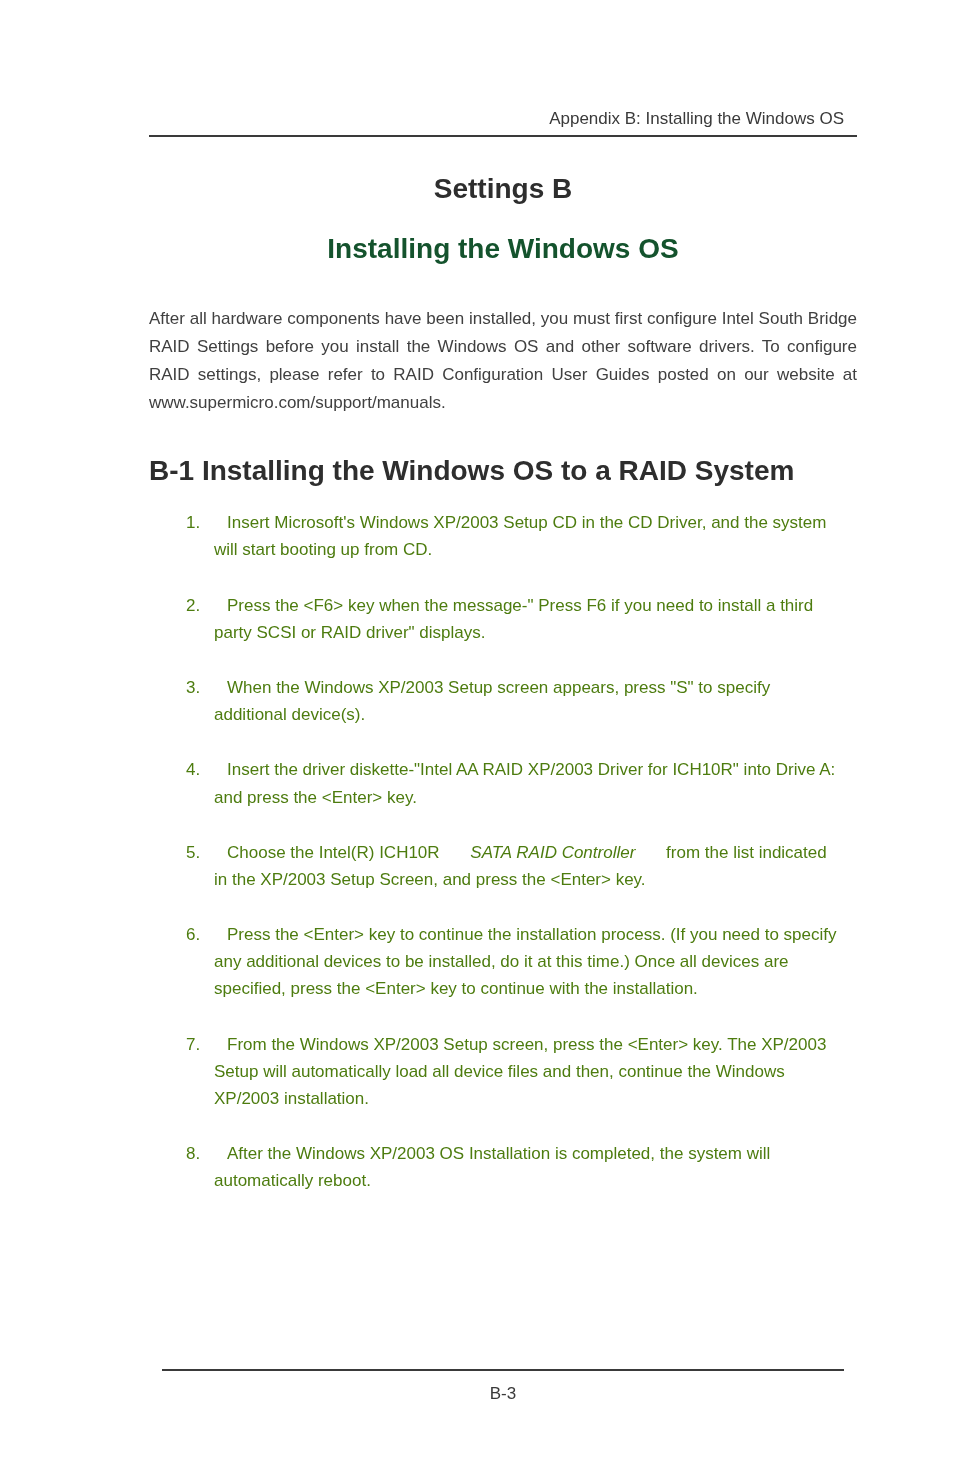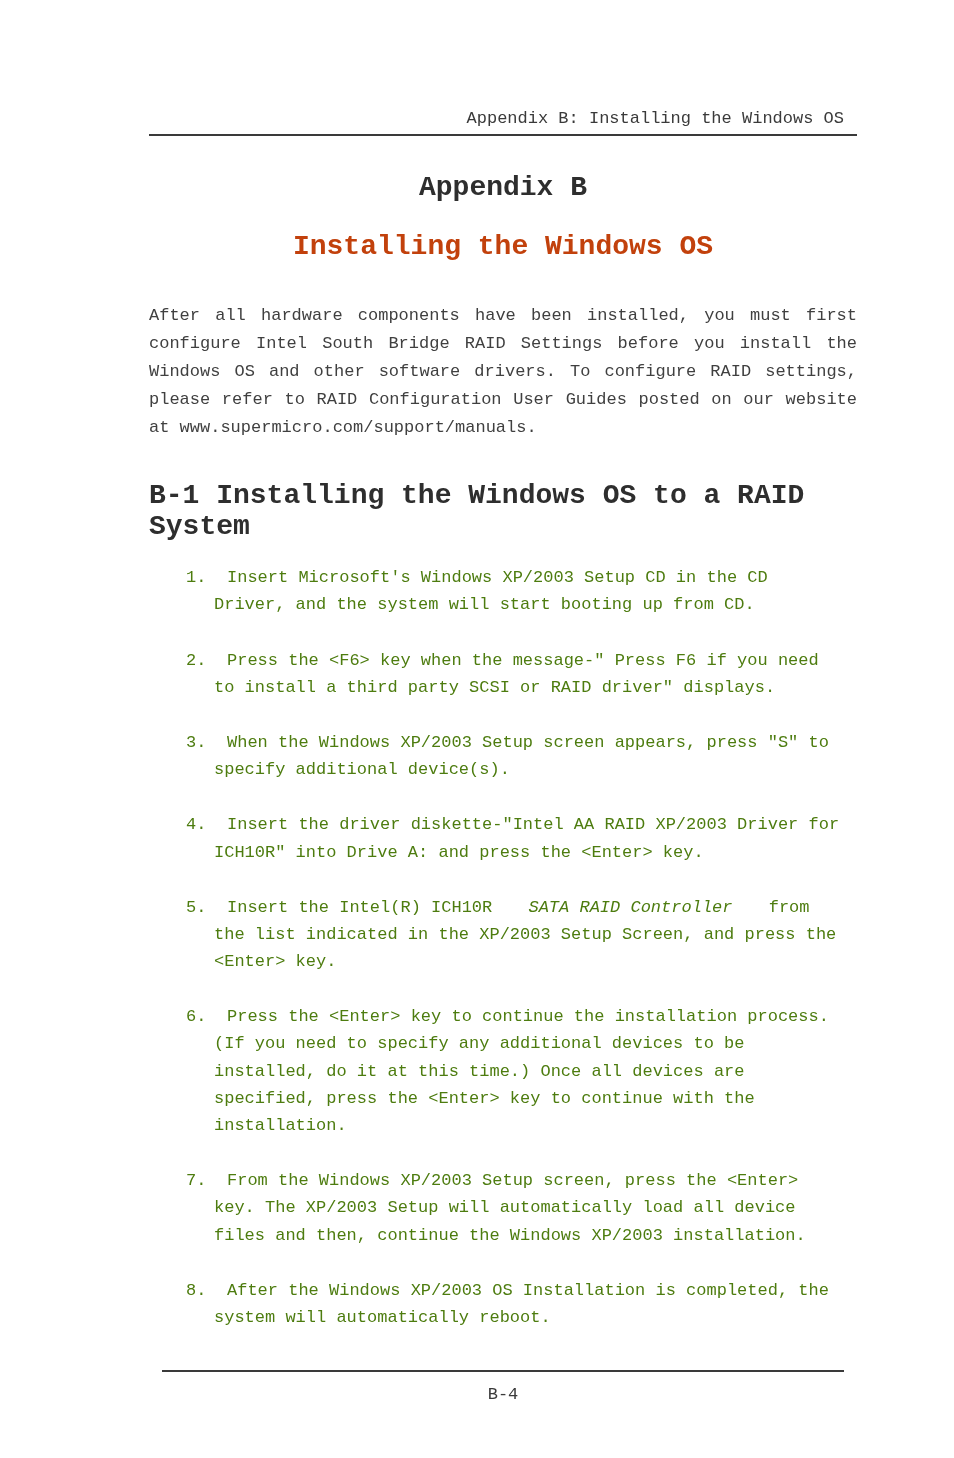--- a/index.html
+++ b/index.html
@@ -1,19 +1,18 @@
 <!DOCTYPE html>
 <html><head>
   <meta charset="utf-8">
   <style>
     * {
       margin: 13px;
       padding: 0;
       box-sizing: border-box;
-      font-family: Liberation Mono, monospace;
     }
     body {
       background: #ffffff;
       font-family: Arial, Helvetica, sans-serif;
       color: #3a3a3a;
       width: 954px;
       height: 1458px;
       position: relative;
       padding: 70px 110px 60px 110px;
     }
@@ -29,21 +28,21 @@
       text-align: center;
       font-size: 28px;
       font-weight: bold;
       color: #2e2e2e;
       margin-bottom: 28px;
     }
     .title-2 {
       text-align: center;
       font-size: 28px;
       font-weight: bold;
-      color: #c2410c;
+      color: #14532d;
       margin-bottom: 40px;
     }
     .intro-para {
       font-size: 17px;
       line-height: 1.65;
       text-align: justify;
       margin-bottom: 38px;
       color: #404040;
     }
     .section-heading {
@@ -92,36 +91,36 @@
       color: #3a3a3a;
     }
   </style>
 </head>
 <body>
 
 <div class="header-line">
   <span>Appendix B: Installing the Windows OS</span>
 </div>
 
-<h1 class="title-1">Appendix B</h1>
+<h1 class="title-1">Settings B</h1>
 <h1 class="title-2">Installing the Windows OS</h1>
 
 <p class="intro-para">After  all hardware components have been installed, you must first configure Intel South Bridge RAID Settings before you install the Windows OS and other software drivers. To configure RAID settings, please refer to RAID Configuration User Guides posted on our website at www.supermicro.com/support/manuals.</p>
 
 <h2 class="section-heading">B-1   Installing the Windows OS to a RAID System</h2>
 
 <ol class="steps">
   <li><span>Insert Microsoft's Windows XP/2003 Setup CD in the CD Driver, and the system will start booting up from CD.</span></li>
   <li><span>Press the &lt;F6&gt; key when the message-" Press F6 if you need to install a third party SCSI or RAID driver" displays.</span></li>
   <li><span>When the Windows XP/2003 Setup screen appears, press "S" to specify additional device(s).</span></li>
   <li><span>Insert the driver diskette-"Intel AA RAID XP/2003 Driver for ICH10R" into Drive A: and press the &lt;Enter&gt; key.</span></li>
   <li>
-    <span>Insert the Intel(R) ICH10R </span><span class="italic">SATA RAID Controller</span><span> from the list indicated in the XP/2003 Setup Screen, and press the &lt;Enter&gt; key.</span>
+    <span>Choose the Intel(R) ICH10R </span><span class="italic">SATA RAID Controller</span><span> from the list indicated in the XP/2003 Setup Screen, and press the &lt;Enter&gt; key.</span>
   </li>
   <li><span>Press the &lt;Enter&gt; key to continue the installation process. (If you need to specify any additional devices to be installed, do it at this time.) Once all devices are specified, press the &lt;Enter&gt; key to continue with the installation.</span></li>
   <li><span>From the Windows XP/2003 Setup screen, press the &lt;Enter&gt; key. The XP/2003 Setup will automatically load all device files and then, continue the Windows XP/2003 installation.</span></li>
   <li><span>After the Windows XP/2003 OS Installation is completed, the system will automatically reboot.</span></li>
 </ol>
 
 <div class="footer-wrap">
   <hr class="footer-rule">
-  <div class="footer-page">B-4</div>
+  <div class="footer-page">B-3</div>
 </div>
 
 </body></html>

